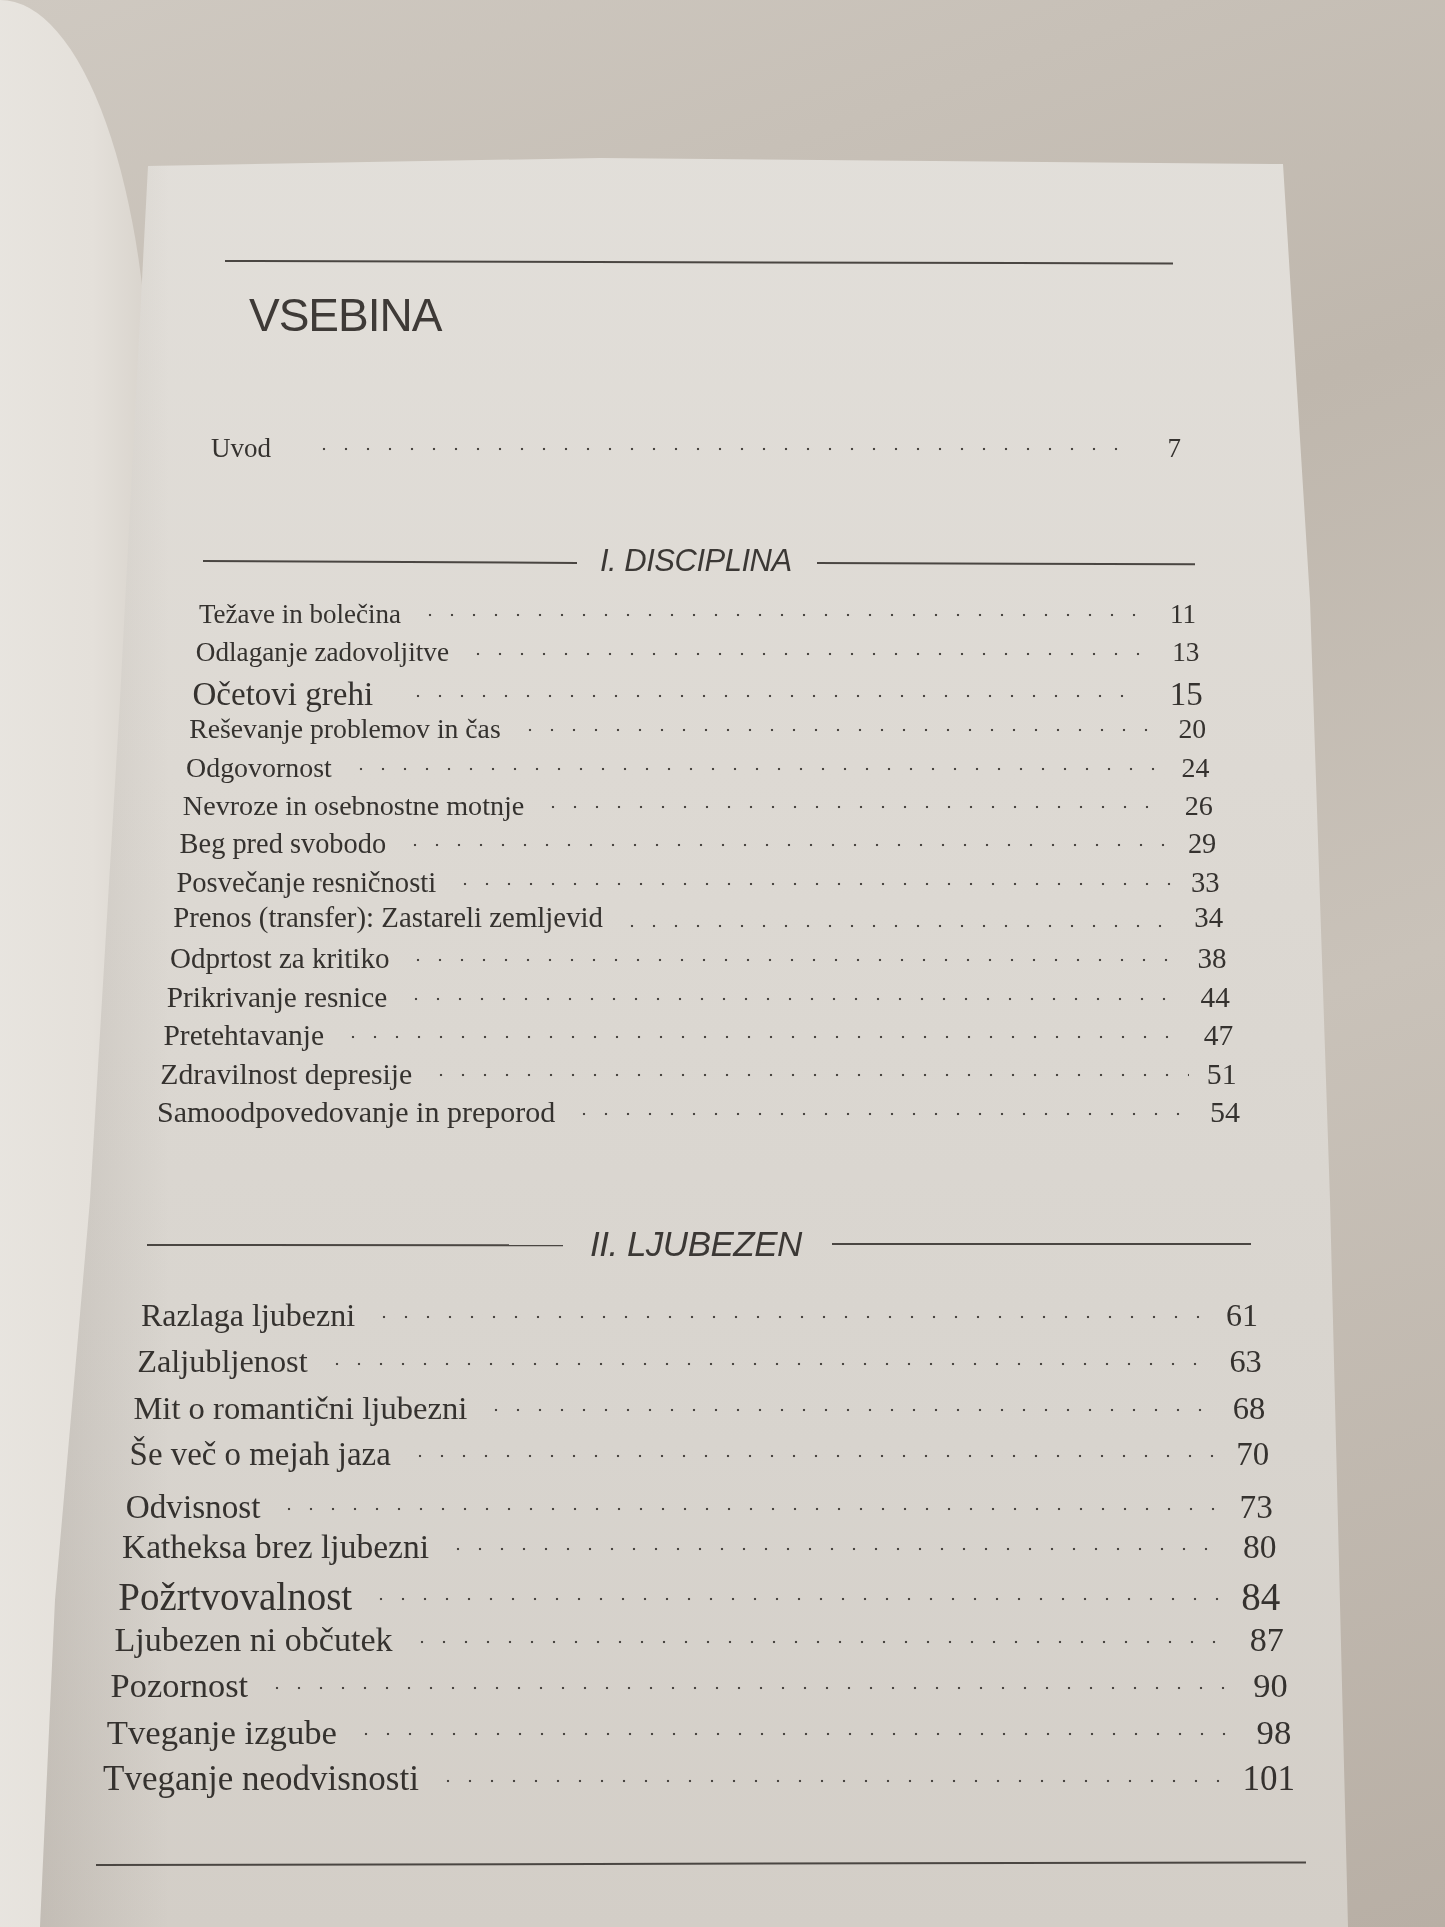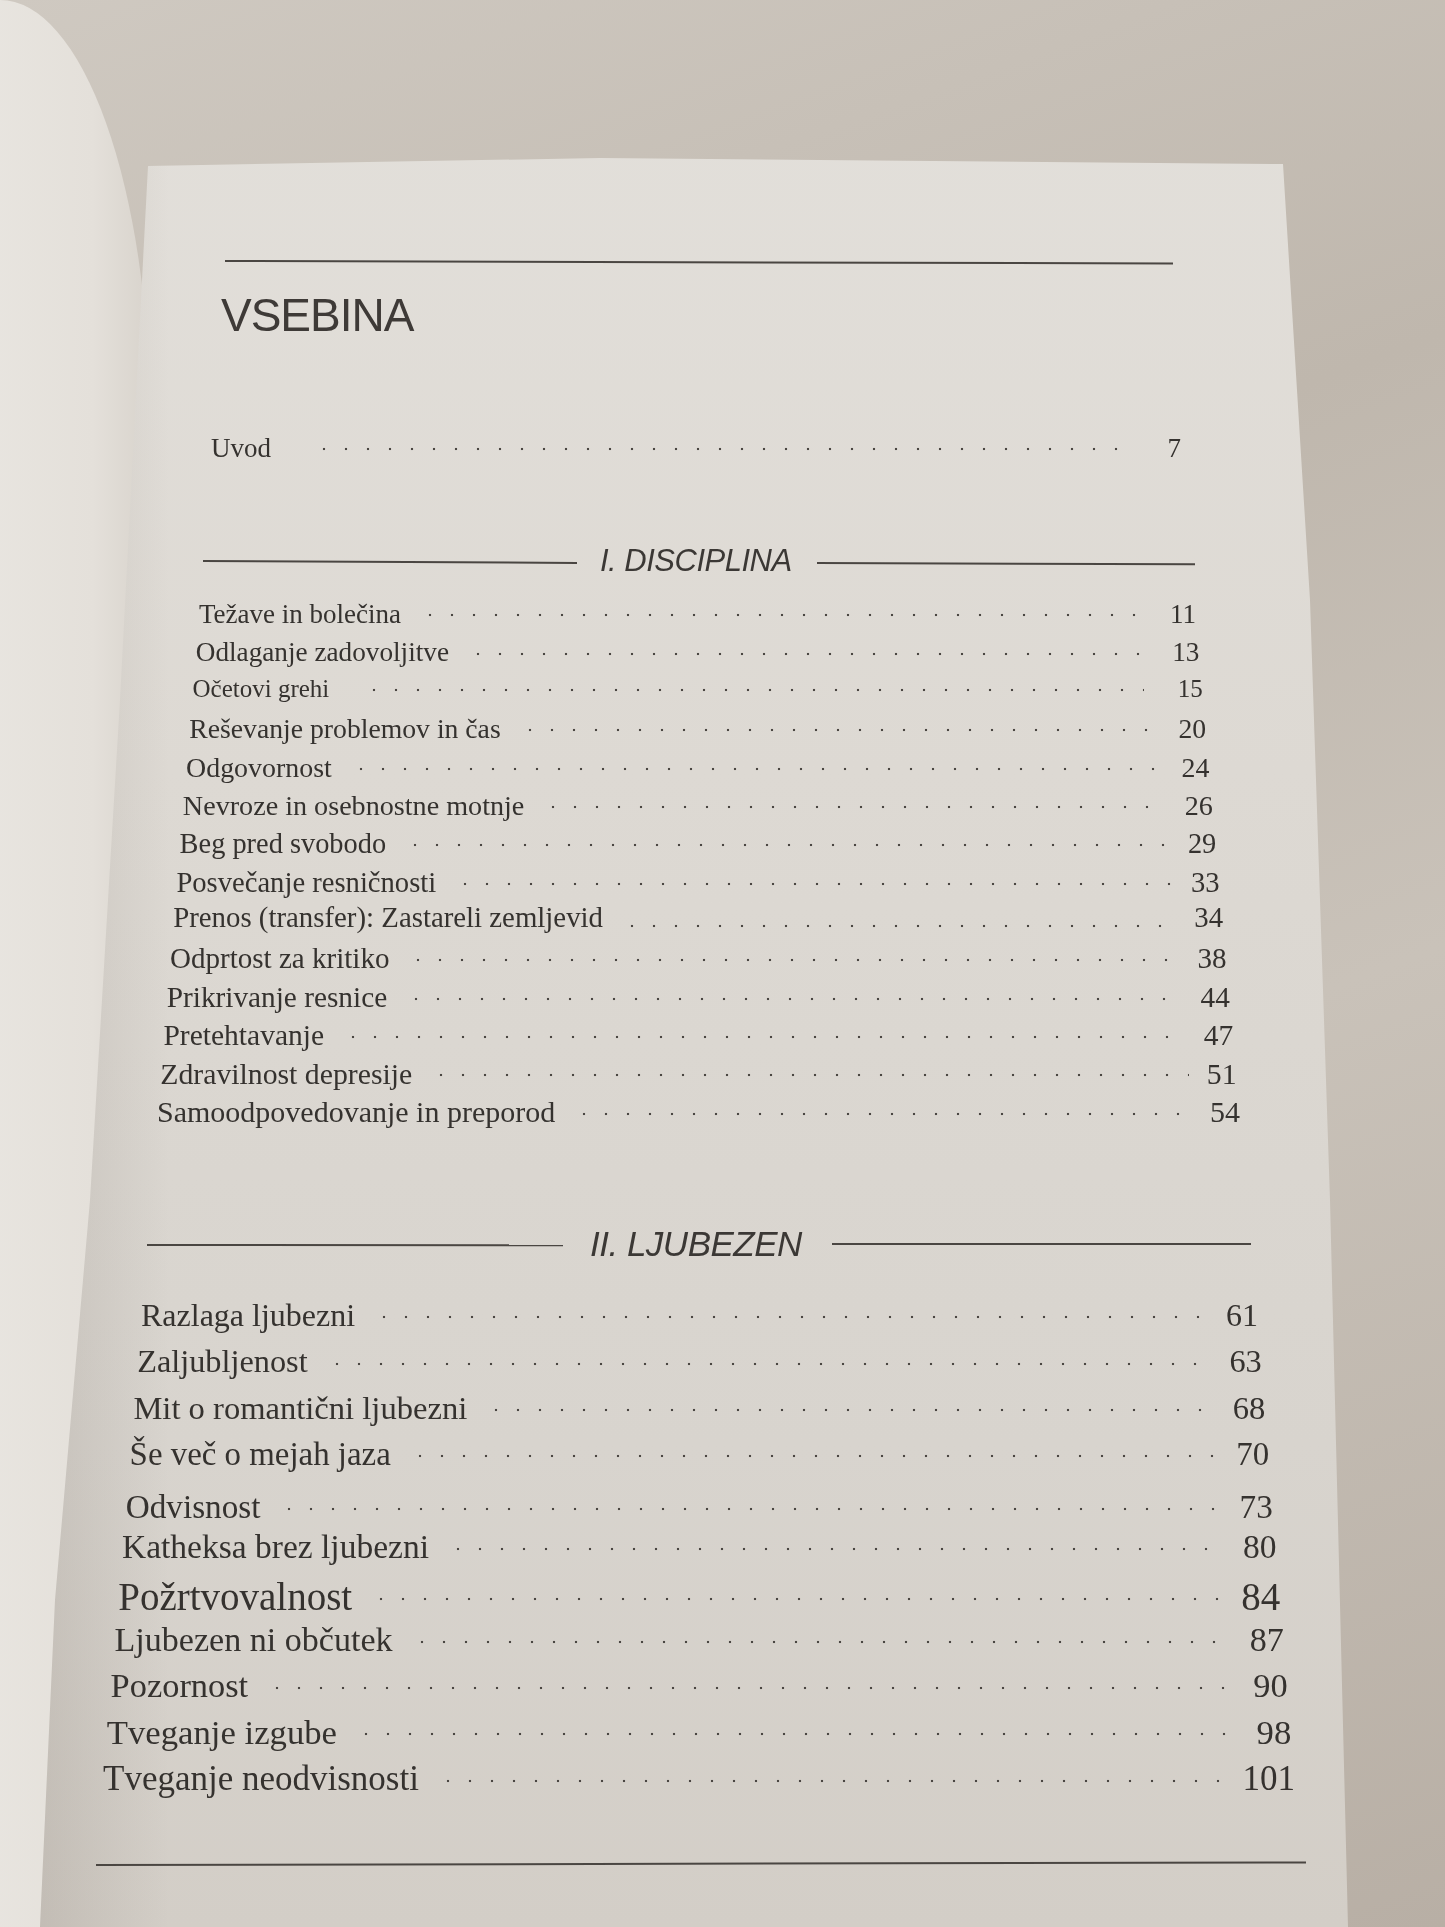--- a/index.html
+++ b/index.html
@@ -19,21 +19,21 @@
     clip-path: polygon(148px 166px, 600px 158px, 1283px 164px, 1310px 600px, 1330px 1200px, 1348px 1927px, 40px 1927px, 55px 1600px, 90px 1200px, 120px 700px);
   }
   .spine-shade {
     position: absolute; left: 40px; top: 160px; width: 130px; height: 1767px;
     background: linear-gradient(90deg, rgba(120,110,100,0.18), rgba(120,110,100,0));
     pointer-events: none;
   }
   .rule { position: absolute; height: 2px; background: #4a4642; transform-origin: left center; }
   .title {
     position: absolute; font-family: "Liberation Sans", sans-serif; font-size: 46px;
-    color: #3e3a37; letter-spacing: -1px; line-height: 1;
+    color: #3e3a37; letter-spacing: -1px; line-height: 1; margin-left: 28px;
   }
   .section-label {
     position: absolute; font-family: "Liberation Sans", sans-serif; font-style: italic;
     color: #3b3835; line-height: 1; white-space: nowrap; letter-spacing: -0.5px;
   }
   .entry { position: absolute; display: flex; align-items: baseline; color: #35322f; white-space: nowrap; }
   .entry .label { flex: 0 0 auto; }
   .entry .dots {
     flex: 1 1 auto; margin: 0 18px; height: 1em; position: relative;
     background-image: radial-gradient(circle, #4a4642 1.2px, transparent 1.6px);
@@ -67,21 +67,21 @@
       <div class="entry" style="left: 199px; top: 596px; width: 997px; font-size: 27px;">
         <span class="label">Težave in bolečina</span>
         <span class="dots"></span>
         <span class="page-num">11</span>
       </div>
       <div class="entry" style="left: 195.769px; top: 634.154px; width: 1003.62px; font-size: 27.2308px;">
         <span class="label">Odlaganje zadovoljitve</span>
         <span class="dots"></span>
         <span class="page-num">13</span>
       </div>
-      <div class="entry" style="left: 192.538px; top: 672.308px; width: 1010.23px; font-size: 25px; gap: 16px;">
+      <div class="entry" style="left: 192.538px; top: 672.308px; width: 1010.23px; font-size: 33px; gap: 16px;">
         <span class="label">Očetovi grehi</span>
         <span class="dots"></span>
         <span class="page-num">15</span>
       </div>
       <div class="entry" style="left: 189.308px; top: 710.462px; width: 1016.85px; font-size: 27.6923px;">
         <span class="label">Reševanje problemov in čas</span>
         <span class="dots"></span>
         <span class="page-num">20</span>
       </div>
       <div class="entry" style="left: 186.077px; top: 748.615px; width: 1023.46px; font-size: 27.9231px;">

